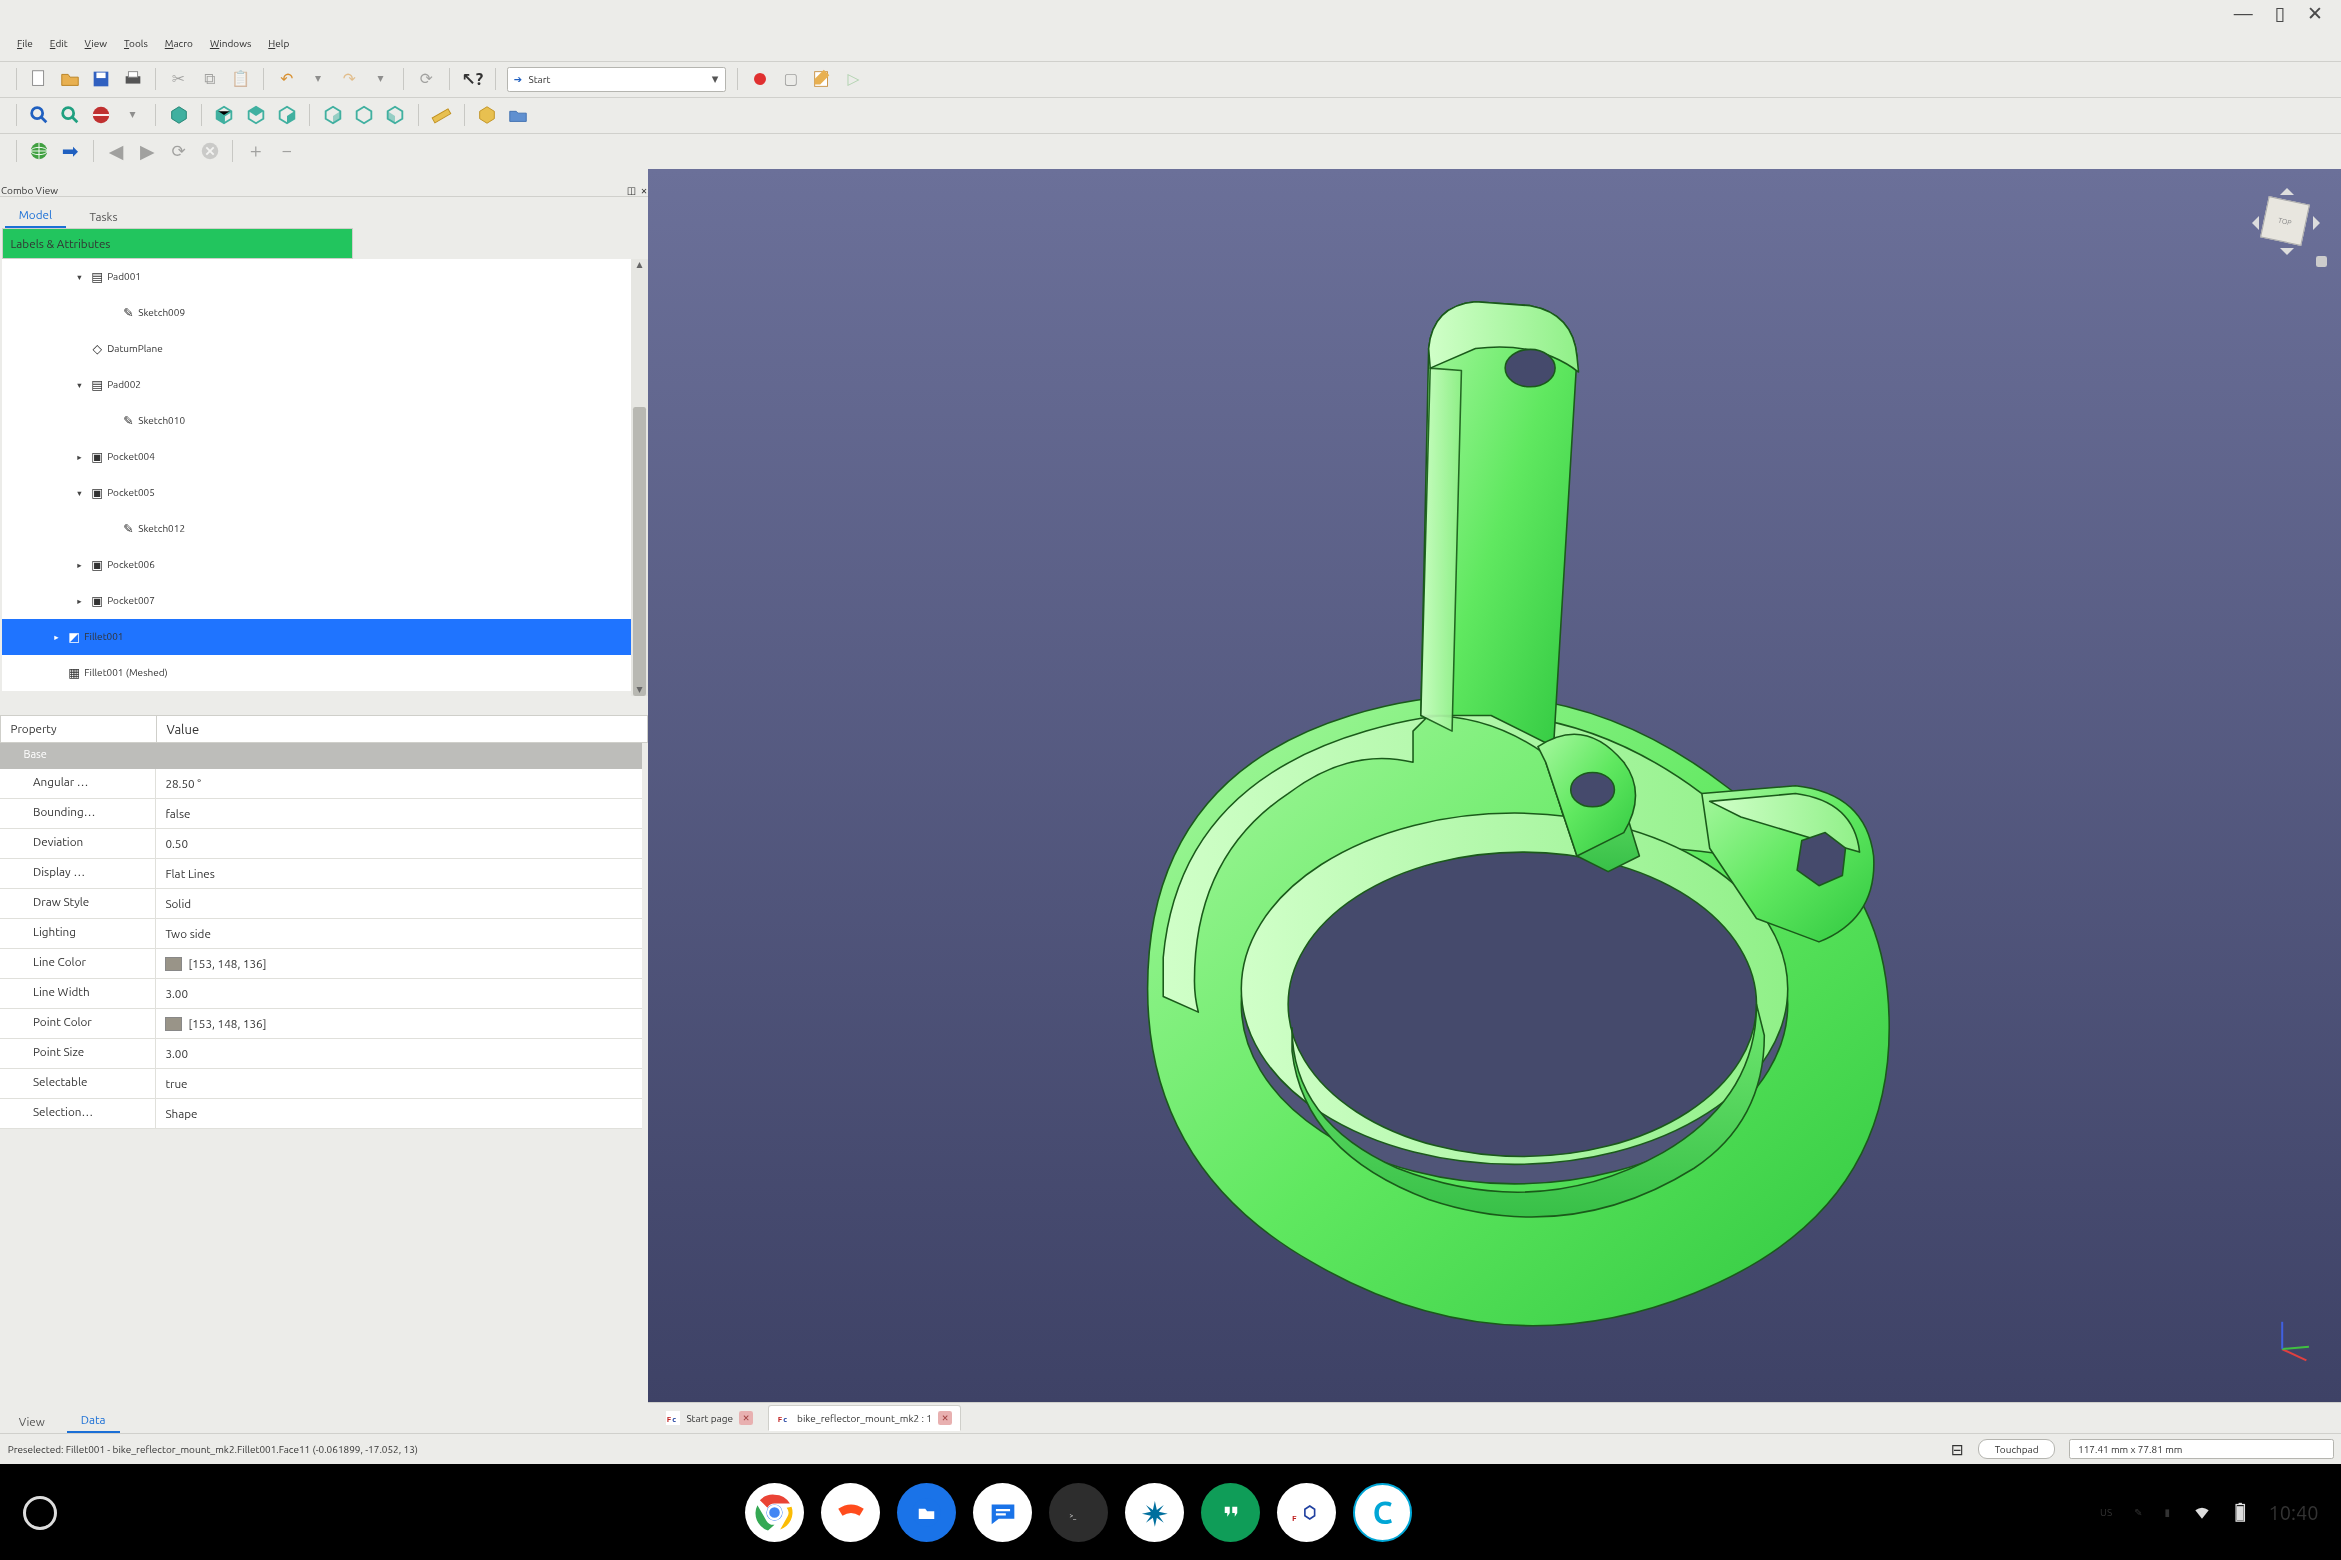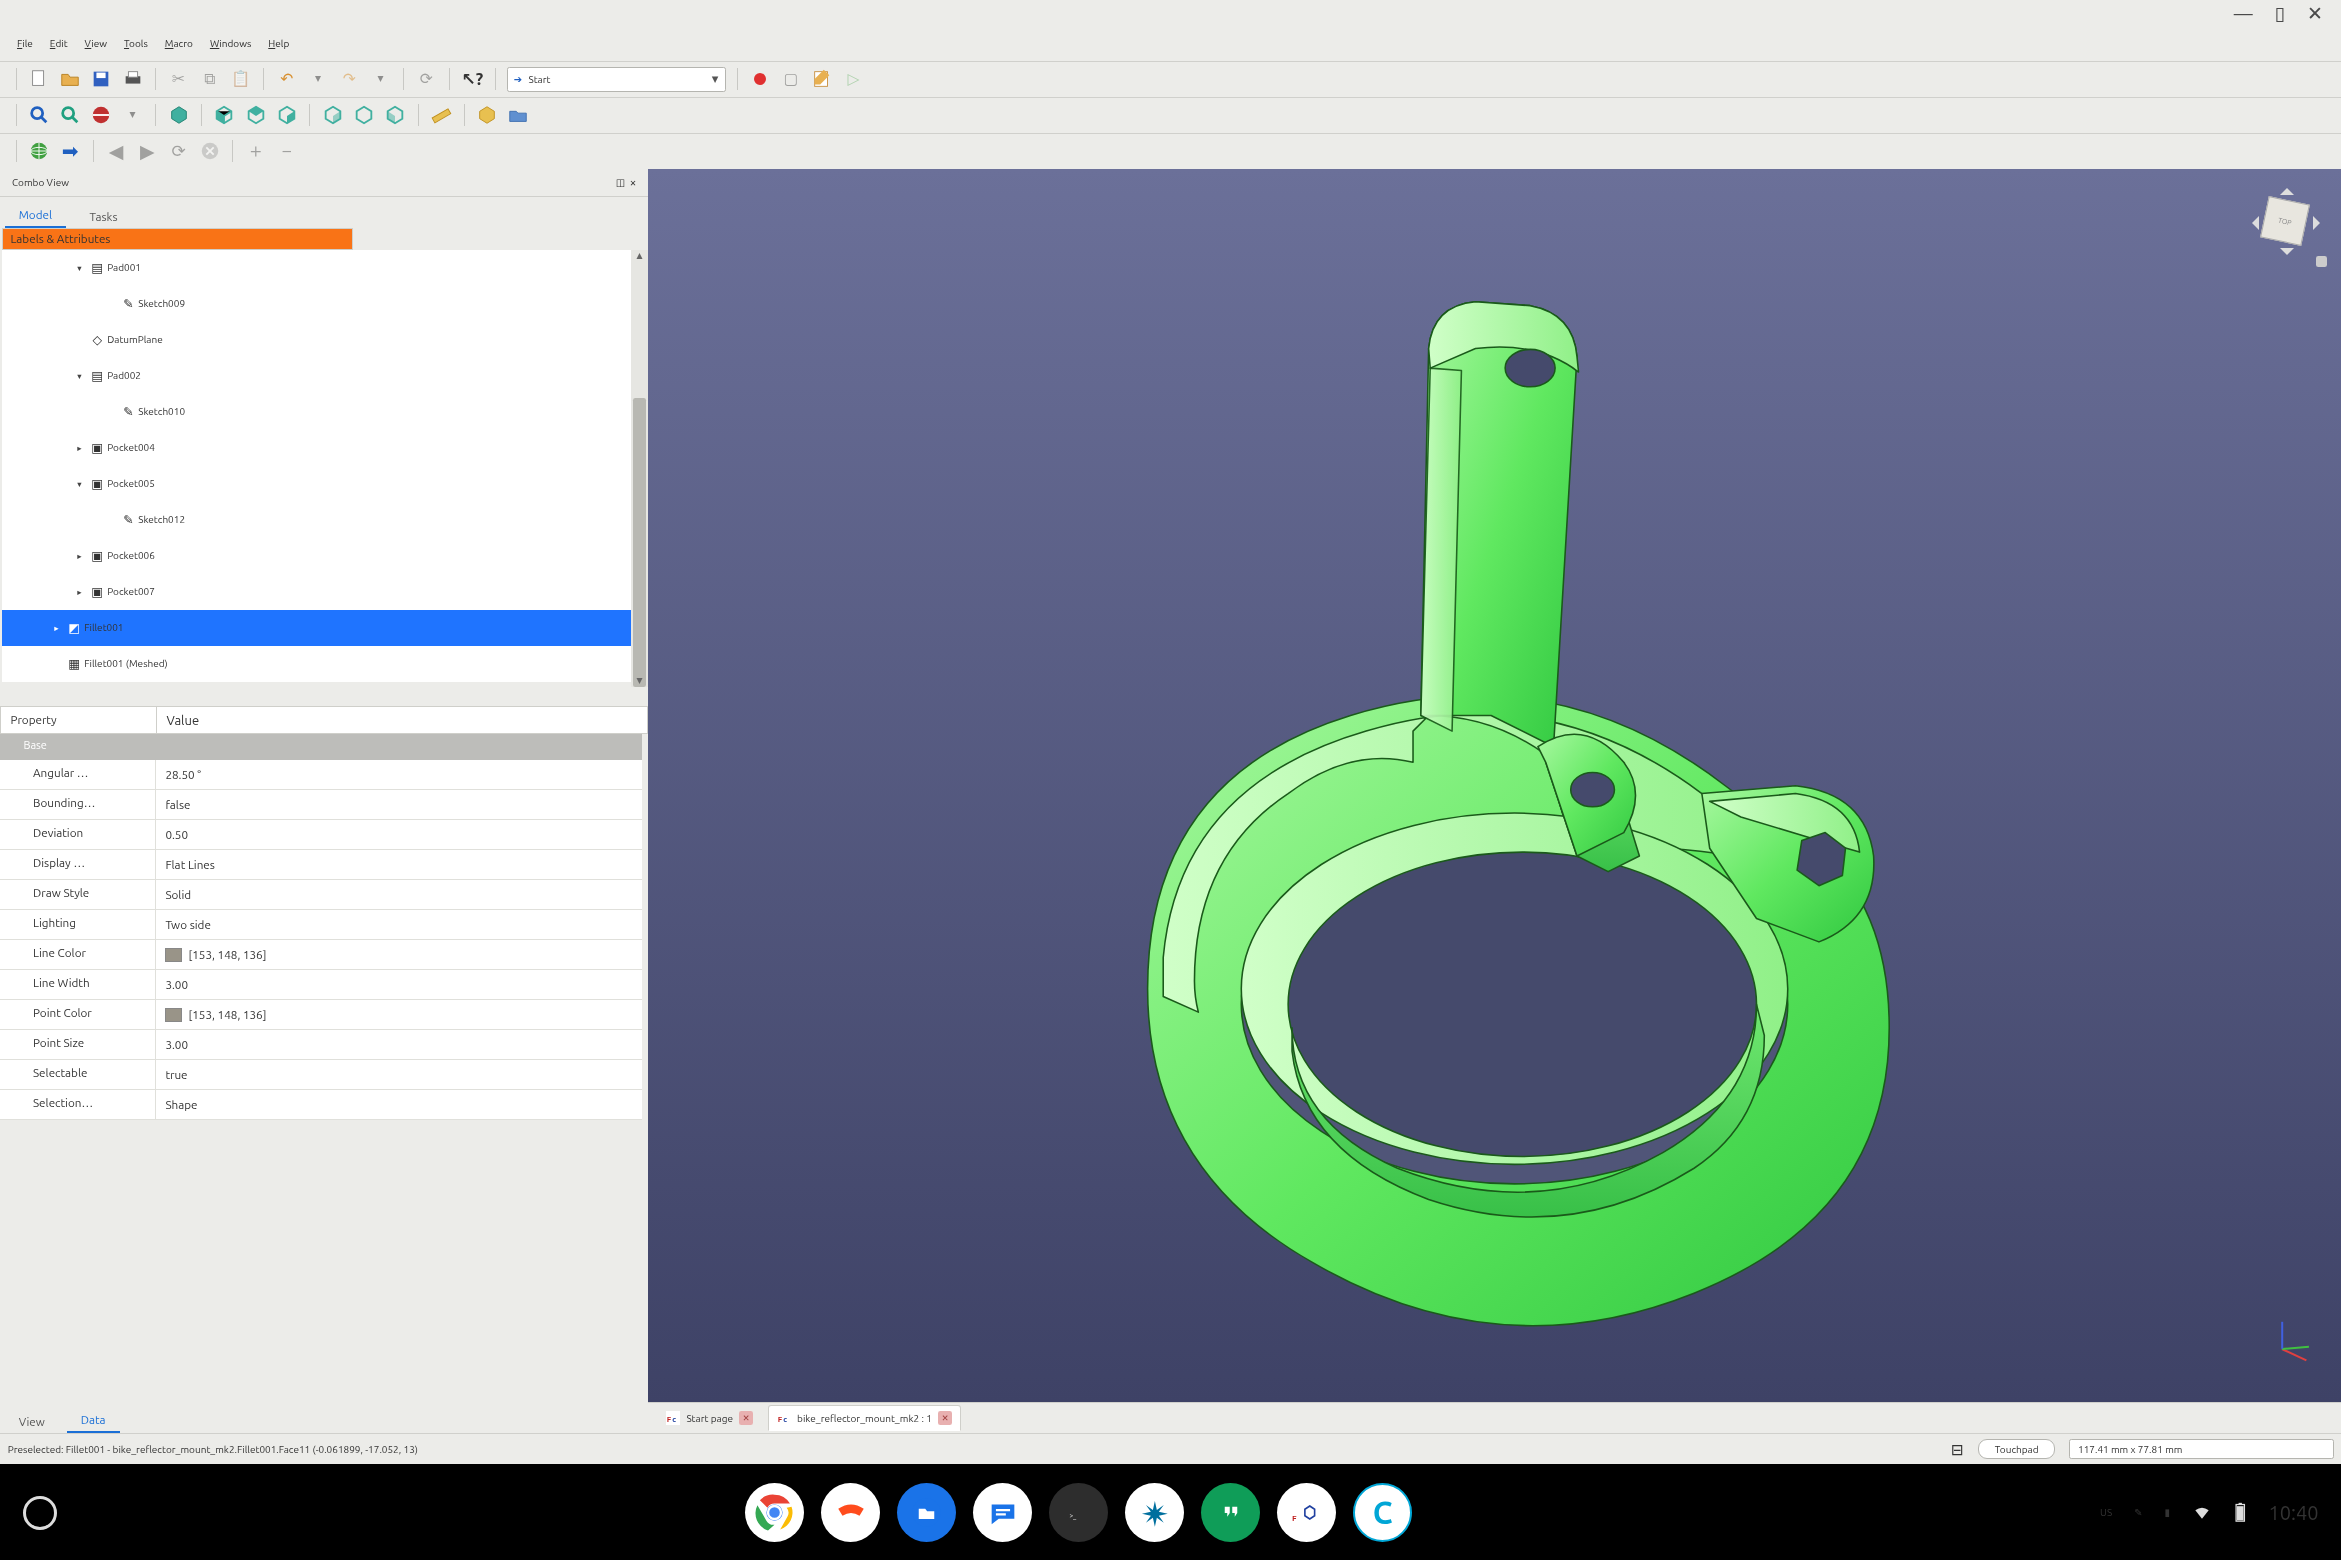--- a/index.html
+++ b/index.html
@@ -11,26 +11,26 @@
 .menu-bar span{color:#2b2b2b}
 .menu-bar u{text-decoration:underline}
 .toolbar{height:36px;display:flex;align-items:center;gap:7.8px;padding:0 12.5px;background:#ecece9;border-top:0.8px solid #d0d0cc}
 .toolbar .sep{width:0.8px;height:22px;background:#c8c8c4;margin:0 3.1px}
 .tb-btn{width:23.4px;height:23.4px;display:flex;align-items:center;justify-content:center;font-size:15.6px}
 .workbench{display:flex;align-items:center;border:0.8px solid #b5b5b0;background:#fff;border-radius:2.3px;height:25px;padding:0 6.2px;width:219px;justify-content:space-between}
 .workbench .arrow{color:#555;font-size:8.6px}
 .rec{width:12.5px;height:12.5px;background:#e03030;border-radius:50%}
 .body-row{flex:1;display:flex;min-height:0}
 .left-panel{width:648px;display:flex;flex-direction:column;background:#ecece9}
-.combo-hdr{height:28px;display:flex;align-items:center;justify-content:space-between;padding:0 12px;border-bottom:0.8px solid #d0d0cc;font-size:11.7px}
+.combo-hdr{height:28px;display:flex;align-items:flex-end;justify-content:space-between;padding:0 1px;border-bottom:0.8px solid #d0d0cc;font-size:11.7px}
 .combo-hdr .icons{display:flex;gap:4.7px;font-size:11.7px;color:#555}
 .tabs{height:31px;display:flex;align-items:flex-end;gap:9.4px;padding:0 4.7px}
 .tab{padding:6.2px 14px 4.7px;font-size:11.7px;color:#555}
 .tab.active{color:#1a6fd6;border-bottom:2.3px solid #1a6fd6}
-.tree-hdr{height:22px;display:flex;align-items:center;background:#f97316;border:0.8px solid #cfcfca;padding:0 7.8px;font-size:11.7px;width:351px;margin-left:1.6px}
+.tree-hdr{height:31px;display:flex;align-items:center;background:#22c55e;border:0.8px solid #cfcfca;padding:0 7.8px;font-size:11.7px;width:351px;margin-left:1.6px}
 .tree-wrap{flex:0 0 auto;position:relative;height:437px}
 .tree{background:#fff;margin:0 6.2px 0 1.6px;overflow:hidden}
 .tree-row{height:36px;display:flex;align-items:center;padding-left:7.8px;font-size:11.7px;color:#555}
 .tree-row .tw{width:15.6px;text-align:center;display:inline-block;color:#444;font-size:8.6px}
 .tree-row .ic{width:20px;text-align:center;display:inline-block;font-size:12.5px}
 .tree-row.sel{background:#1f74ff;color:#fff}
 .tree-row.sel .ic,.tree-row.sel .tw{color:#fff}
 .tree-row.dim{color:#9a9a94}
 .pad1{padding-left:70px}.pad2{padding-left:101px}.pad3{padding-left:47px}
 .tree-scroll{position:absolute;right:0;top:0;width:17px;height:100%;background:#e6e6e2}

